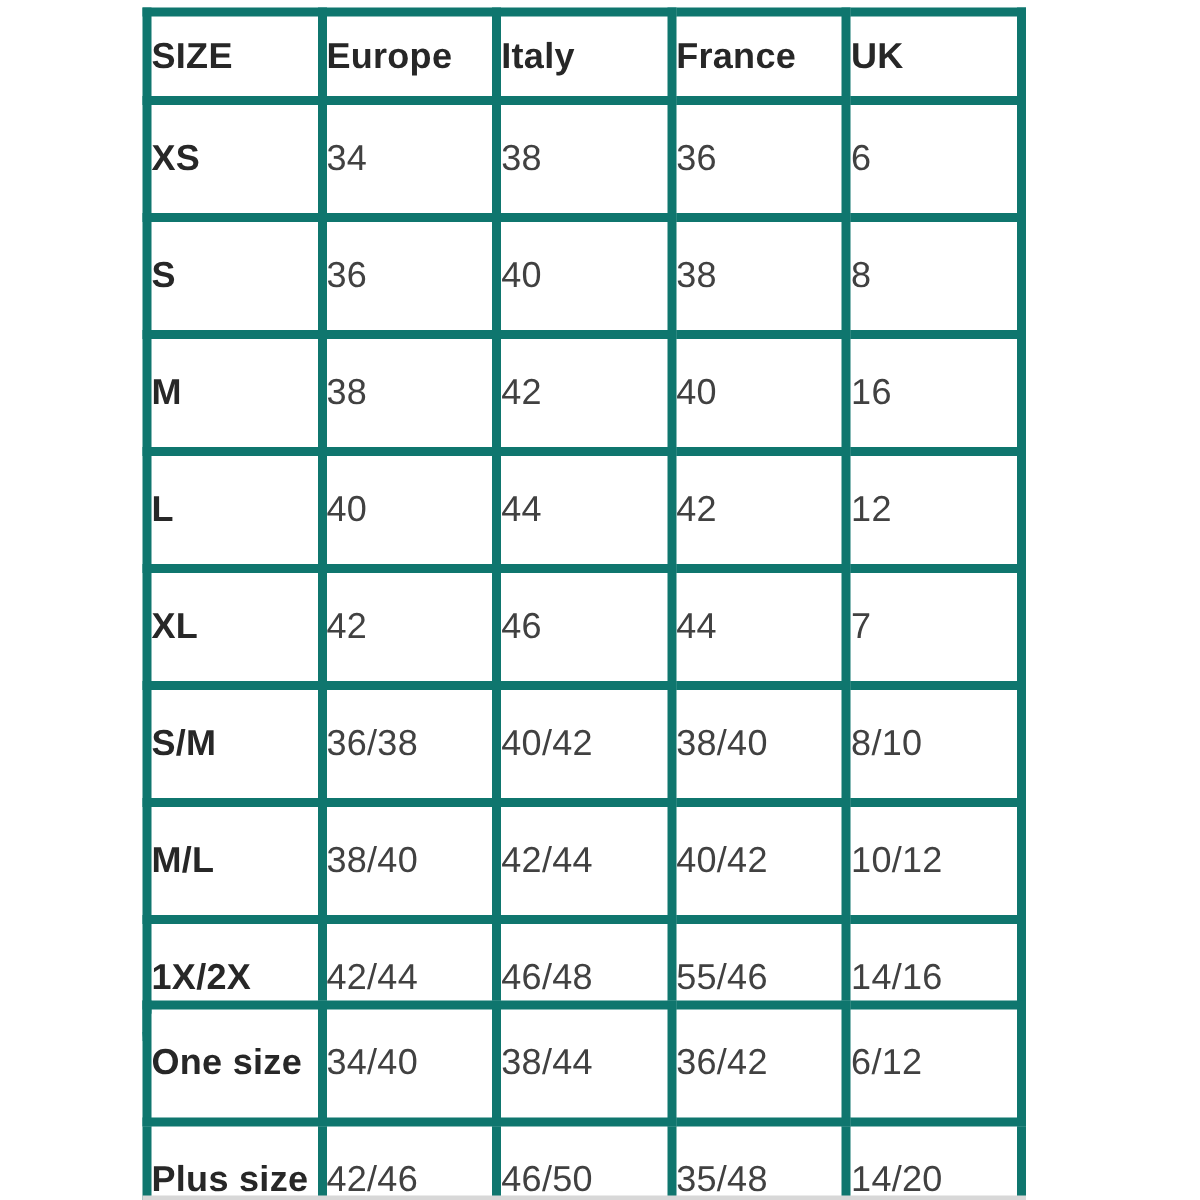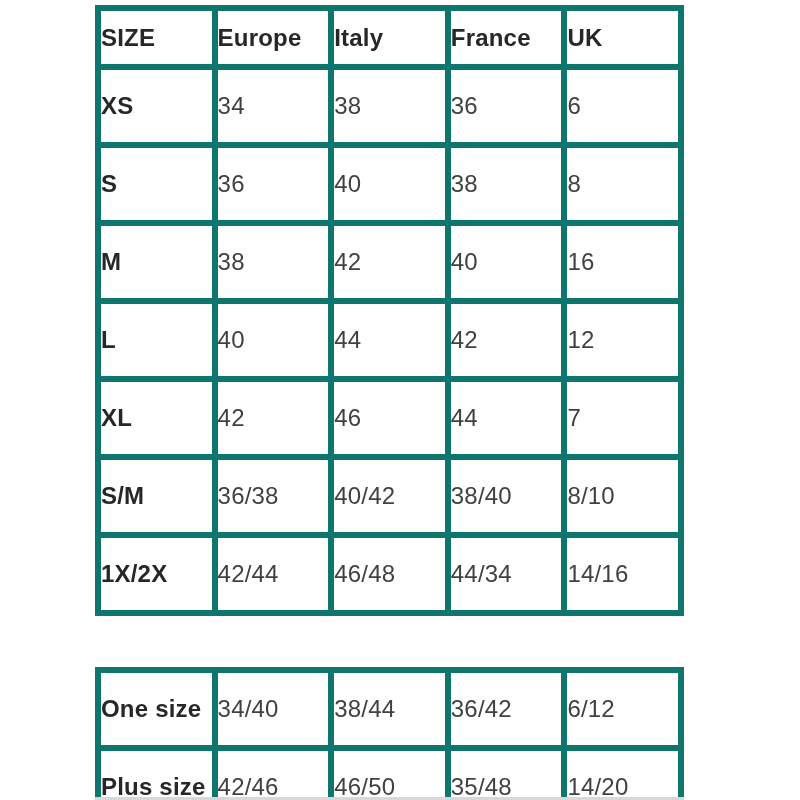--- a/index.html
+++ b/index.html
@@ -108,24 +108,31 @@
         <td class="value">7</td>
       </tr>
       <tr class="data-row">
         <td class="size-label">S/M</td>
         <td class="value">36/38</td>
         <td class="value">40/42</td>
         <td class="value">38/40</td>
         <td class="value">8/10</td>
       </tr>
       <tr class="data-row">
+        <td class="size-label">M/L</td>
+        <td class="value">38/40</td>
+        <td class="value">42/44</td>
+        <td class="value">40/42</td>
+        <td class="value">10/12</td>
+      </tr>
+      <tr class="data-row">
         <td class="size-label">1X/2X</td>
         <td class="value">42/44</td>
         <td class="value">46/48</td>
-        <td class="value">44/34</td>
+        <td class="value">55/46</td>
         <td class="value">14/16</td>
       </tr>
     </tbody>
   </table>
 
   <table class="size-table" id="table-secondary">
     <tbody>
       <tr class="data-row">
         <td class="size-label">One size</td>
         <td class="value">34/40</td>

